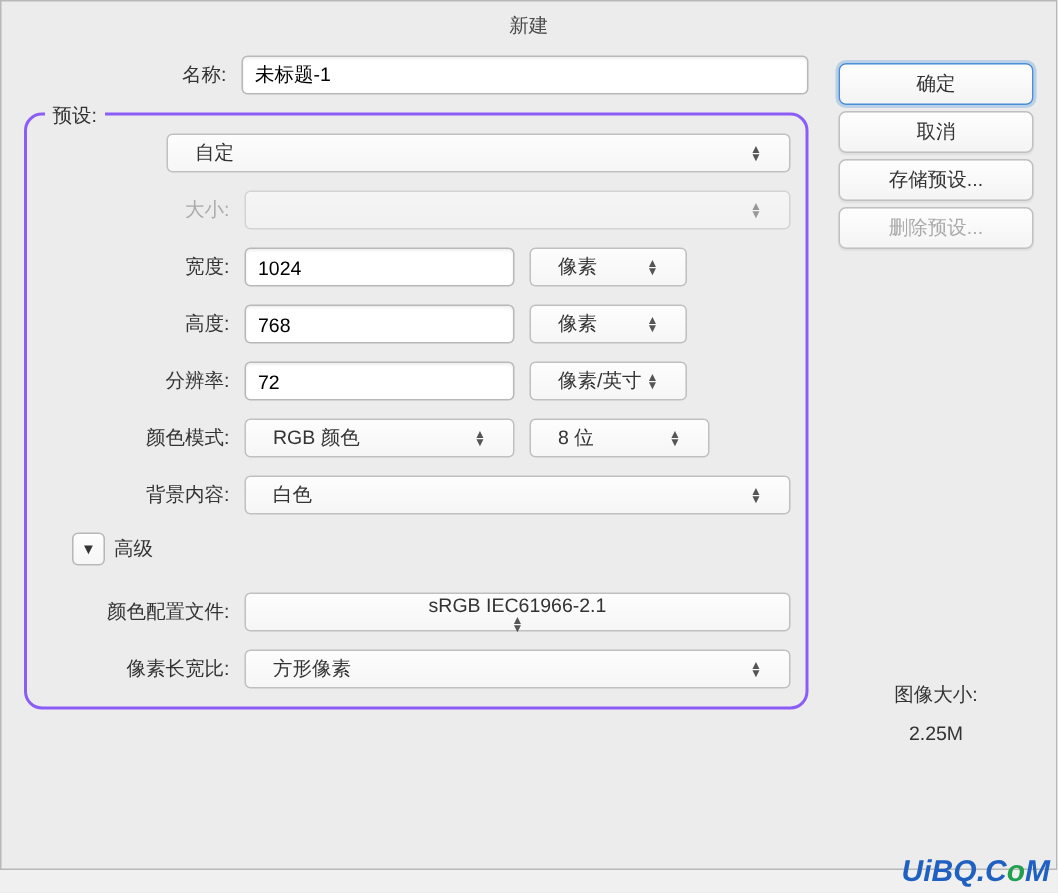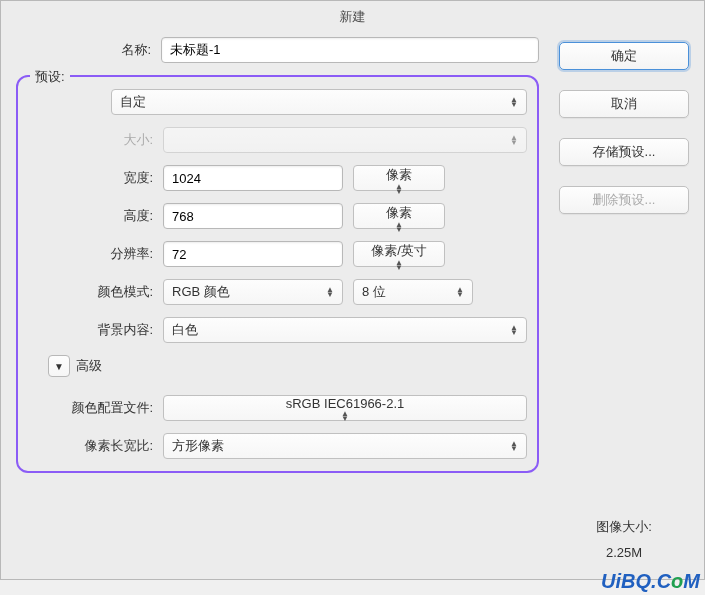--- a/index.html
+++ b/index.html
@@ -30,21 +30,21 @@
   padding: 5px 15px 15px 15px;
   gap: 20px;
 }
 .left-col {
   flex: 1;
 }
 .right-col {
   width: 130px;
   display: flex;
   flex-direction: column;
-  gap: 20px;
+  gap: 4px;
   align-items: stretch;
   padding-top: 5px;
 }
 .row {
   display: flex;
   align-items: center;
   margin-bottom: 12px;
 }
 .label {
   width: 145px;
@@ -68,33 +68,33 @@
 }
 .text-input.num {
   width: 180px;
   flex: none;
 }
 .select {
   height: 26px;
   border: 1px solid #c0c0c0;
   border-radius: 4px;
   background: linear-gradient(#fdfdfd, #f6f6f6);
-  padding: 0 8px;
+  padding: 0 18px;
   font-size: 13px;
   display: flex;
   align-items: center;
   justify-content: space-between;
   cursor: pointer;
   position: relative;
 }
 .select.disabled {
   opacity: 0.55;
 }
 .select-wide { flex: 1; }
-.select-unit { width: 92px; margin-left: 10px; flex-direction: column; }
+.select-unit { width: 105px; margin-left: 10px; }
 .select-mode { width: 180px; }
 .select-bits { width: 120px; margin-left: 10px; }
 .chevrons {
   display: flex;
   flex-direction: column;
   line-height: 5px;
   font-size: 8px;
   color: #555;
 }
 .button {

